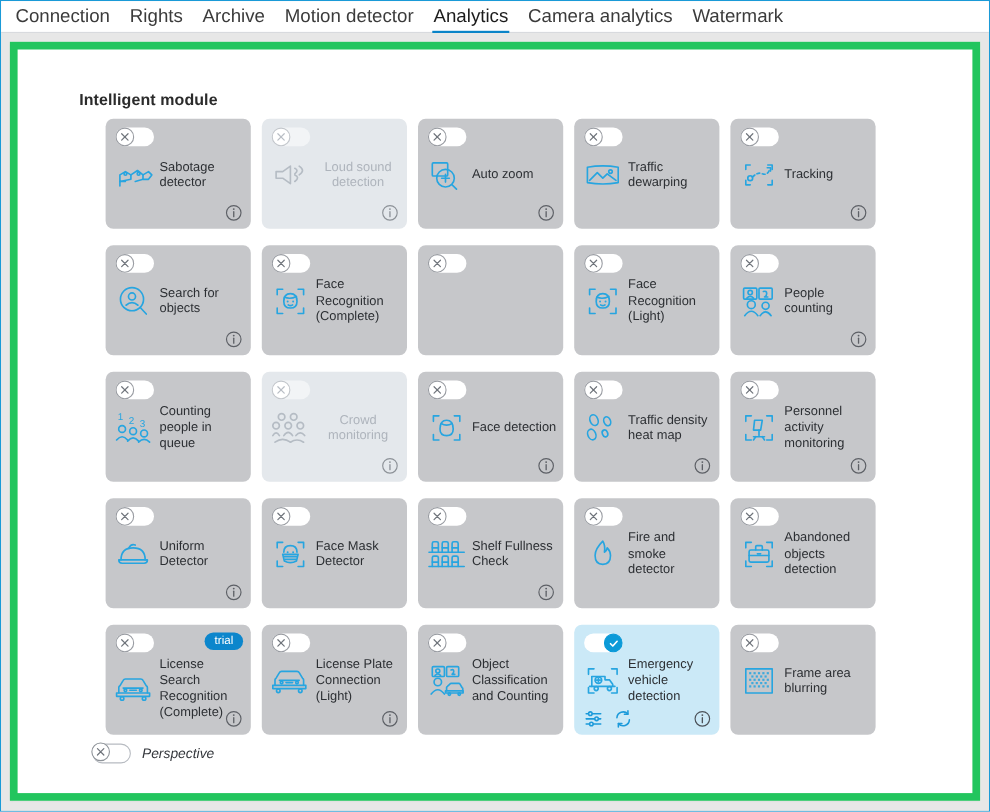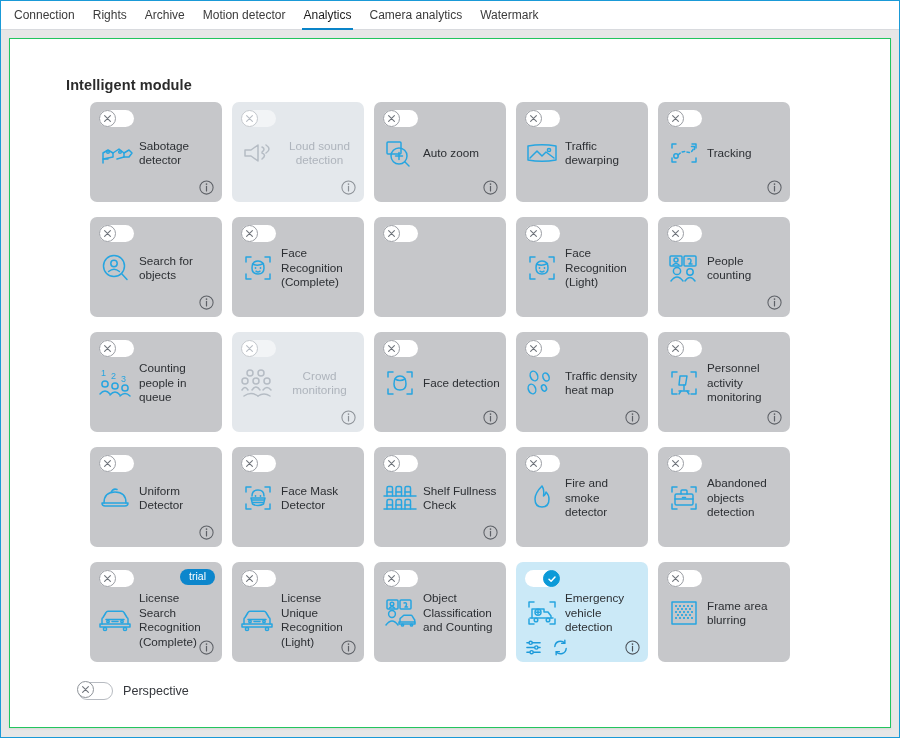--- a/index.html
+++ b/index.html
@@ -29,21 +29,21 @@
     display: flex;
     align-items: flex-start;
     padding-left: 4px;
     flex: 0 0 auto;
     border-bottom: 1px solid #d8dade;
   }
   .tab {
     position: relative;
     padding: 4px 9px 2px 9px;
     height: 32px;
-    font-size: 12px;
+    font-size: 17px;
     color: #3b3b3b;
     line-height: 20px;
     cursor: default;
     white-space: nowrap;
   }
   .tab.active { color: #1b1b1b; }
   .tab.active::after {
     content: "";
     position: absolute;
     left: 8px; right: 8px;
@@ -55,21 +55,21 @@
   
   #graywrap {
     flex: 1 1 auto;
     background: #e7e7e7;
     padding: 8px 8px 9px 8px;
     display: flex;
   }
   #panel {
     flex: 1 1 auto;
     background: #ffffff;
-    border: 1px solid #22c55e;
+    border: 7px solid #22c55e;
     box-shadow: 0 1px 2px rgba(0,0,0,0.07);
     position: relative;
     overflow: hidden;
     padding-left: 13px;
   }
 
   #section-title {
     position: absolute;
     left: 56px;
     top: 38px;
@@ -218,20 +218,21 @@
     height: 18px;
   }
   #perspective .toggle .knob {
     top: -1.2px;
     left: -1.2px;
     border-color: #8e9399;
   }
   #perspective .plabel {
     font-size: 12.6px;
     color: #34373c;
+    font-style: italic;
   }
 
   svg { overflow: visible; }
 </style>
 </head>
 <body>
 
 <div id="window">
 
   <div id="tabbar">
@@ -831,21 +832,21 @@
                     <path d="M2 16 L32 16 L32 19 L2 19 Z"></path>
                     <circle cx="7" cy="21" r="1.6"></circle>
                     <circle cx="27" cy="21" r="1.6"></circle>
                     <path d="M8 11.5 L26 11.5"></path>
                     <circle cx="10" cy="13.5" r="1.2"></circle>
                     <circle cx="24" cy="13.5" r="1.2"></circle>
                     <path d="M14 13.5 L20 13.5"></path>
                   </g>
                 </svg>
               </div>
-              <div class="clabel">License Unique Recognition (Light)</div>
+              <div class="clabel">License Plate Connection (Light)</div>
             </div>
             <div class="info"><svg width="15" height="15" viewBox="0 0 15 15">
                 <circle cx="7.5" cy="7.5" r="6.6" fill="none" stroke="currentColor" stroke-width="1.05"></circle>
                 <circle cx="7.5" cy="4.1" r="0.85" fill="currentColor"></circle>
                 <path d="M7.5 6.4 L7.5 11" stroke="currentColor" stroke-width="1.2" stroke-linecap="round"></path>
               </svg></div>
           </div>
           <div class="card">
             <div class="toggle">
               <div class="knob">

